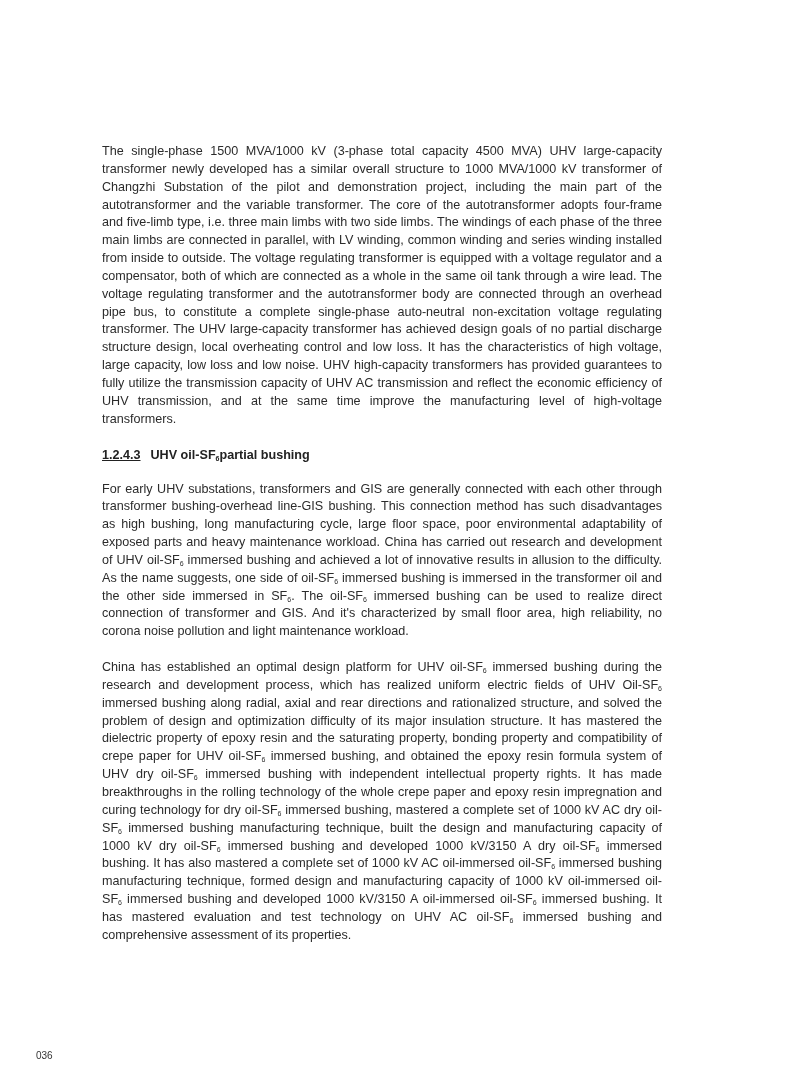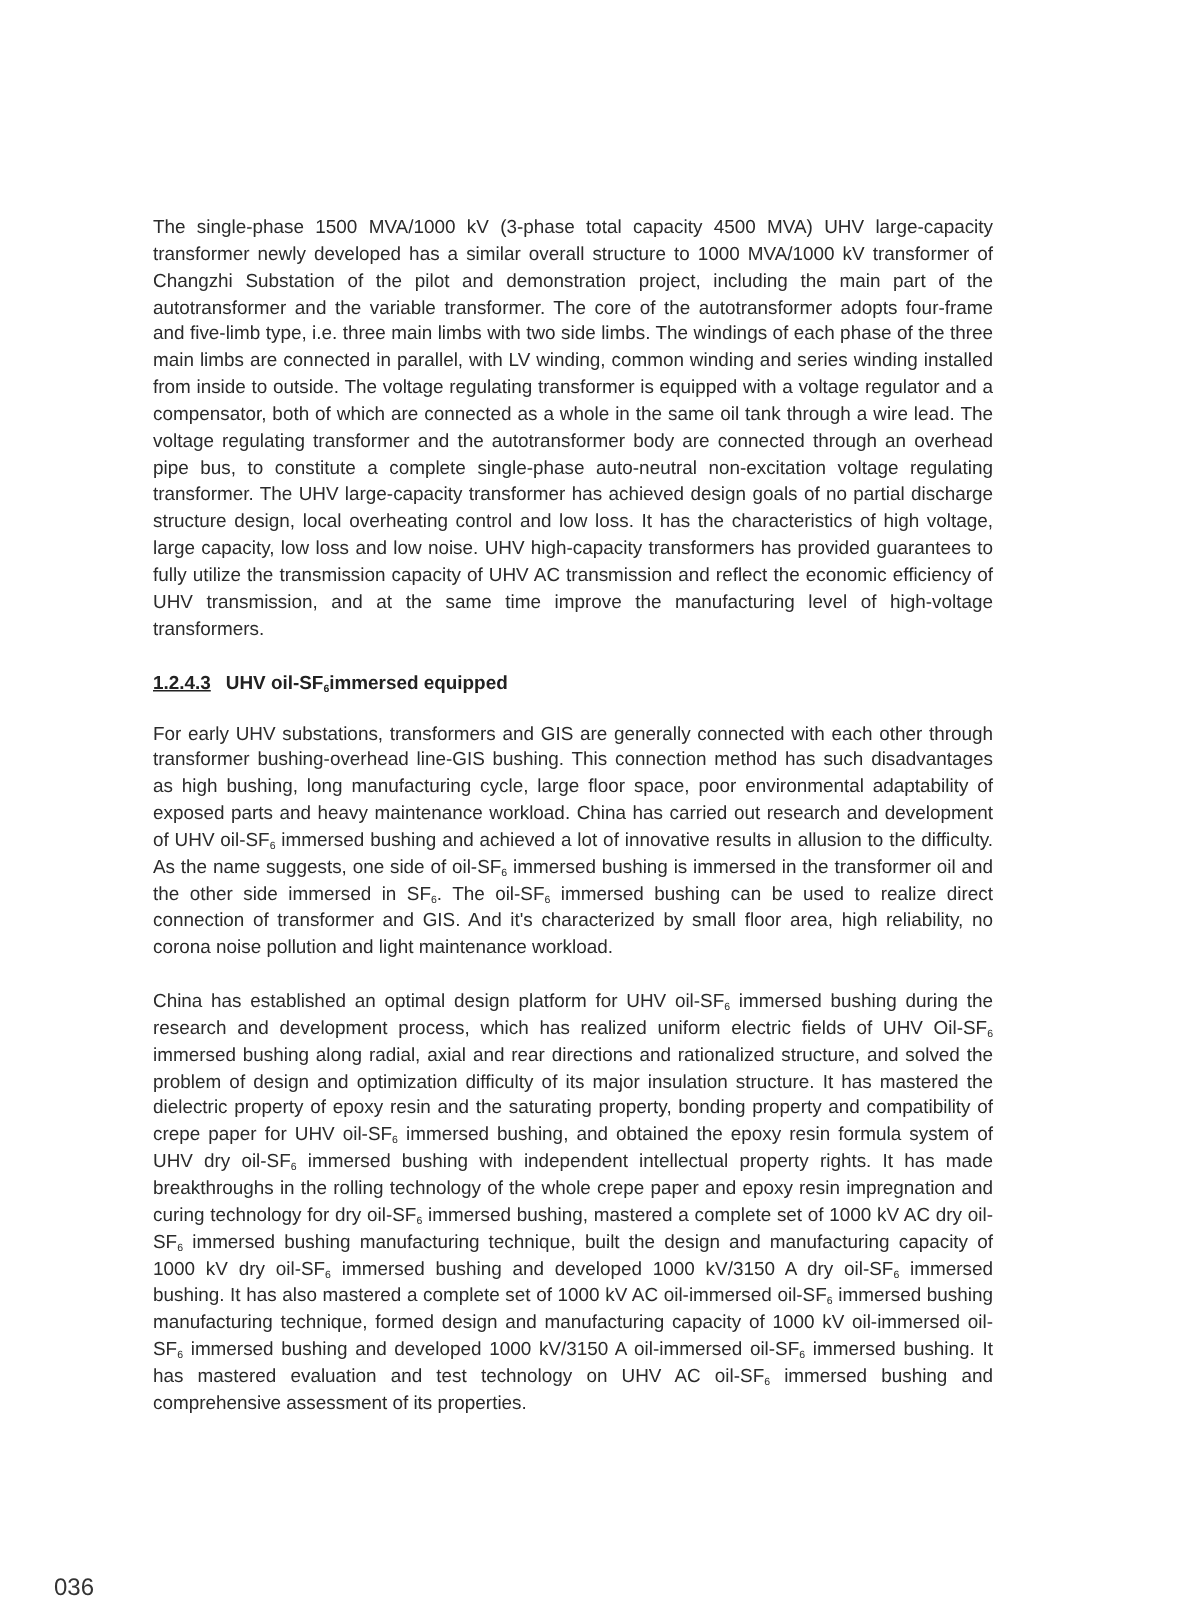--- a/index.html
+++ b/index.html
@@ -16,33 +16,33 @@
     margin: 0; font-weight: bold; font-size: 12.6px; line-height: 18px; color: #222;
     padding-top: 0;
   }
   .heading .num { margin-right: 10px; text-decoration: underline; }
   .gap-head-before { height: 17px; }
   .gap-head-after { height: 17px; }
   .gap-para { height: 18px; }
   sub { font-size: 7px; vertical-align: -2px; line-height: 0; }
   .page-number {
     position: absolute; left: 36px; top: 1017px;
-    font-family: "Liberation Sans", sans-serif; font-size: 16px; color: #333;
+    font-family: "Liberation Sans", sans-serif; font-size: 10px; color: #333;
   }
 </style>
 </head>
 <body>
 
 <div class="page">
   <div class="content">
     <p class="para">The single-phase 1500 MVA/1000 kV (3-phase total capacity 4500 MVA) UHV large-capacity transformer newly developed has a similar overall structure to 1000 MVA/1000 kV transformer of Changzhi Substation of the pilot and demonstration project, including the main part of the autotransformer and the variable transformer. The core of the autotransformer adopts four-frame and five-limb type, i.e. three main limbs with two side limbs. The windings of each phase of the three main limbs are connected in parallel, with LV winding, common winding and series winding installed from inside to outside. The voltage regulating transformer is equipped with a voltage regulator and a compensator, both of which are connected as a whole in the same oil tank through a wire lead. The voltage regulating transformer and the autotransformer body are connected through an overhead pipe bus, to constitute a complete single-phase auto-neutral non-excitation voltage regulating transformer. The UHV large-capacity transformer has achieved design goals of no partial discharge structure design, local overheating control and low loss. It has the characteristics of high voltage, large capacity, low loss and low noise. UHV high-capacity transformers has provided guarantees to fully utilize the transmission capacity of UHV AC transmission and reflect the economic efficiency of UHV transmission, and at the same time improve the manufacturing level of high-voltage transformers.</p>
 
     <div class="gap-head-before"></div>
 
-    <h3 class="heading"><span class="num">1.2.4.3</span><span>UHV oil-SF</span><sub>6</sub><span>immersed equipped</span></h3>
+    <h3 class="heading"><span class="num">1.2.4.3</span><span>UHV oil-SF</span><sub>6</sub><span>partial bushing</span></h3>
 
     <div class="gap-head-after"></div>
 
     <p class="para">For early UHV substations, transformers and GIS are generally connected with each other through transformer bushing-overhead line-GIS bushing. This connection method has such disadvantages as high bushing, long manufacturing cycle, large floor space, poor environmental adaptability of exposed parts and heavy maintenance workload. China has carried out research and development of UHV oil-SF<sub>6</sub> immersed bushing and achieved a lot of innovative results in allusion to the difficulty. As the name suggests, one side of oil-SF<sub>6</sub> immersed bushing is immersed in the transformer oil and the other side immersed in SF<sub>6</sub>. The oil-SF<sub>6</sub> immersed bushing can be used to realize direct connection of transformer and GIS. And it's characterized by small floor area, high reliability, no corona noise pollution and light maintenance workload.</p>
 
     <div class="gap-para"></div>
 
     <p class="para">China has established an optimal design platform for UHV oil-SF<sub>6</sub> immersed bushing during the research and development process, which has realized uniform electric fields of UHV Oil-SF<sub>6</sub> immersed bushing along radial, axial and rear directions and rationalized structure, and solved the problem of design and optimization difficulty of its major insulation structure. It has mastered the dielectric property of epoxy resin and the saturating property, bonding property and compatibility of crepe paper for UHV oil-SF<sub>6</sub> immersed bushing, and obtained the epoxy resin formula system of UHV dry oil-SF<sub>6</sub> immersed bushing with independent intellectual property rights. It has made breakthroughs in the rolling technology of the whole crepe paper and epoxy resin impregnation and curing technology for dry oil-SF<sub>6</sub> immersed bushing, mastered a complete set of 1000 kV AC dry oil-SF<sub>6</sub> immersed bushing manufacturing technique, built the design and manufacturing capacity of 1000 kV dry oil-SF<sub>6</sub> immersed bushing and developed 1000 kV/3150 A dry oil-SF<sub>6</sub> immersed bushing. It has also mastered a complete set of 1000 kV AC oil-immersed oil-SF<sub>6</sub> immersed bushing manufacturing technique, formed design and manufacturing capacity of 1000 kV oil-immersed oil-SF<sub>6</sub> immersed bushing and developed 1000 kV/3150 A oil-immersed oil-SF<sub>6</sub> immersed bushing. It has mastered evaluation and test technology on UHV AC oil-SF<sub>6</sub> immersed bushing and comprehensive assessment of its properties.</p>
   </div>
 

